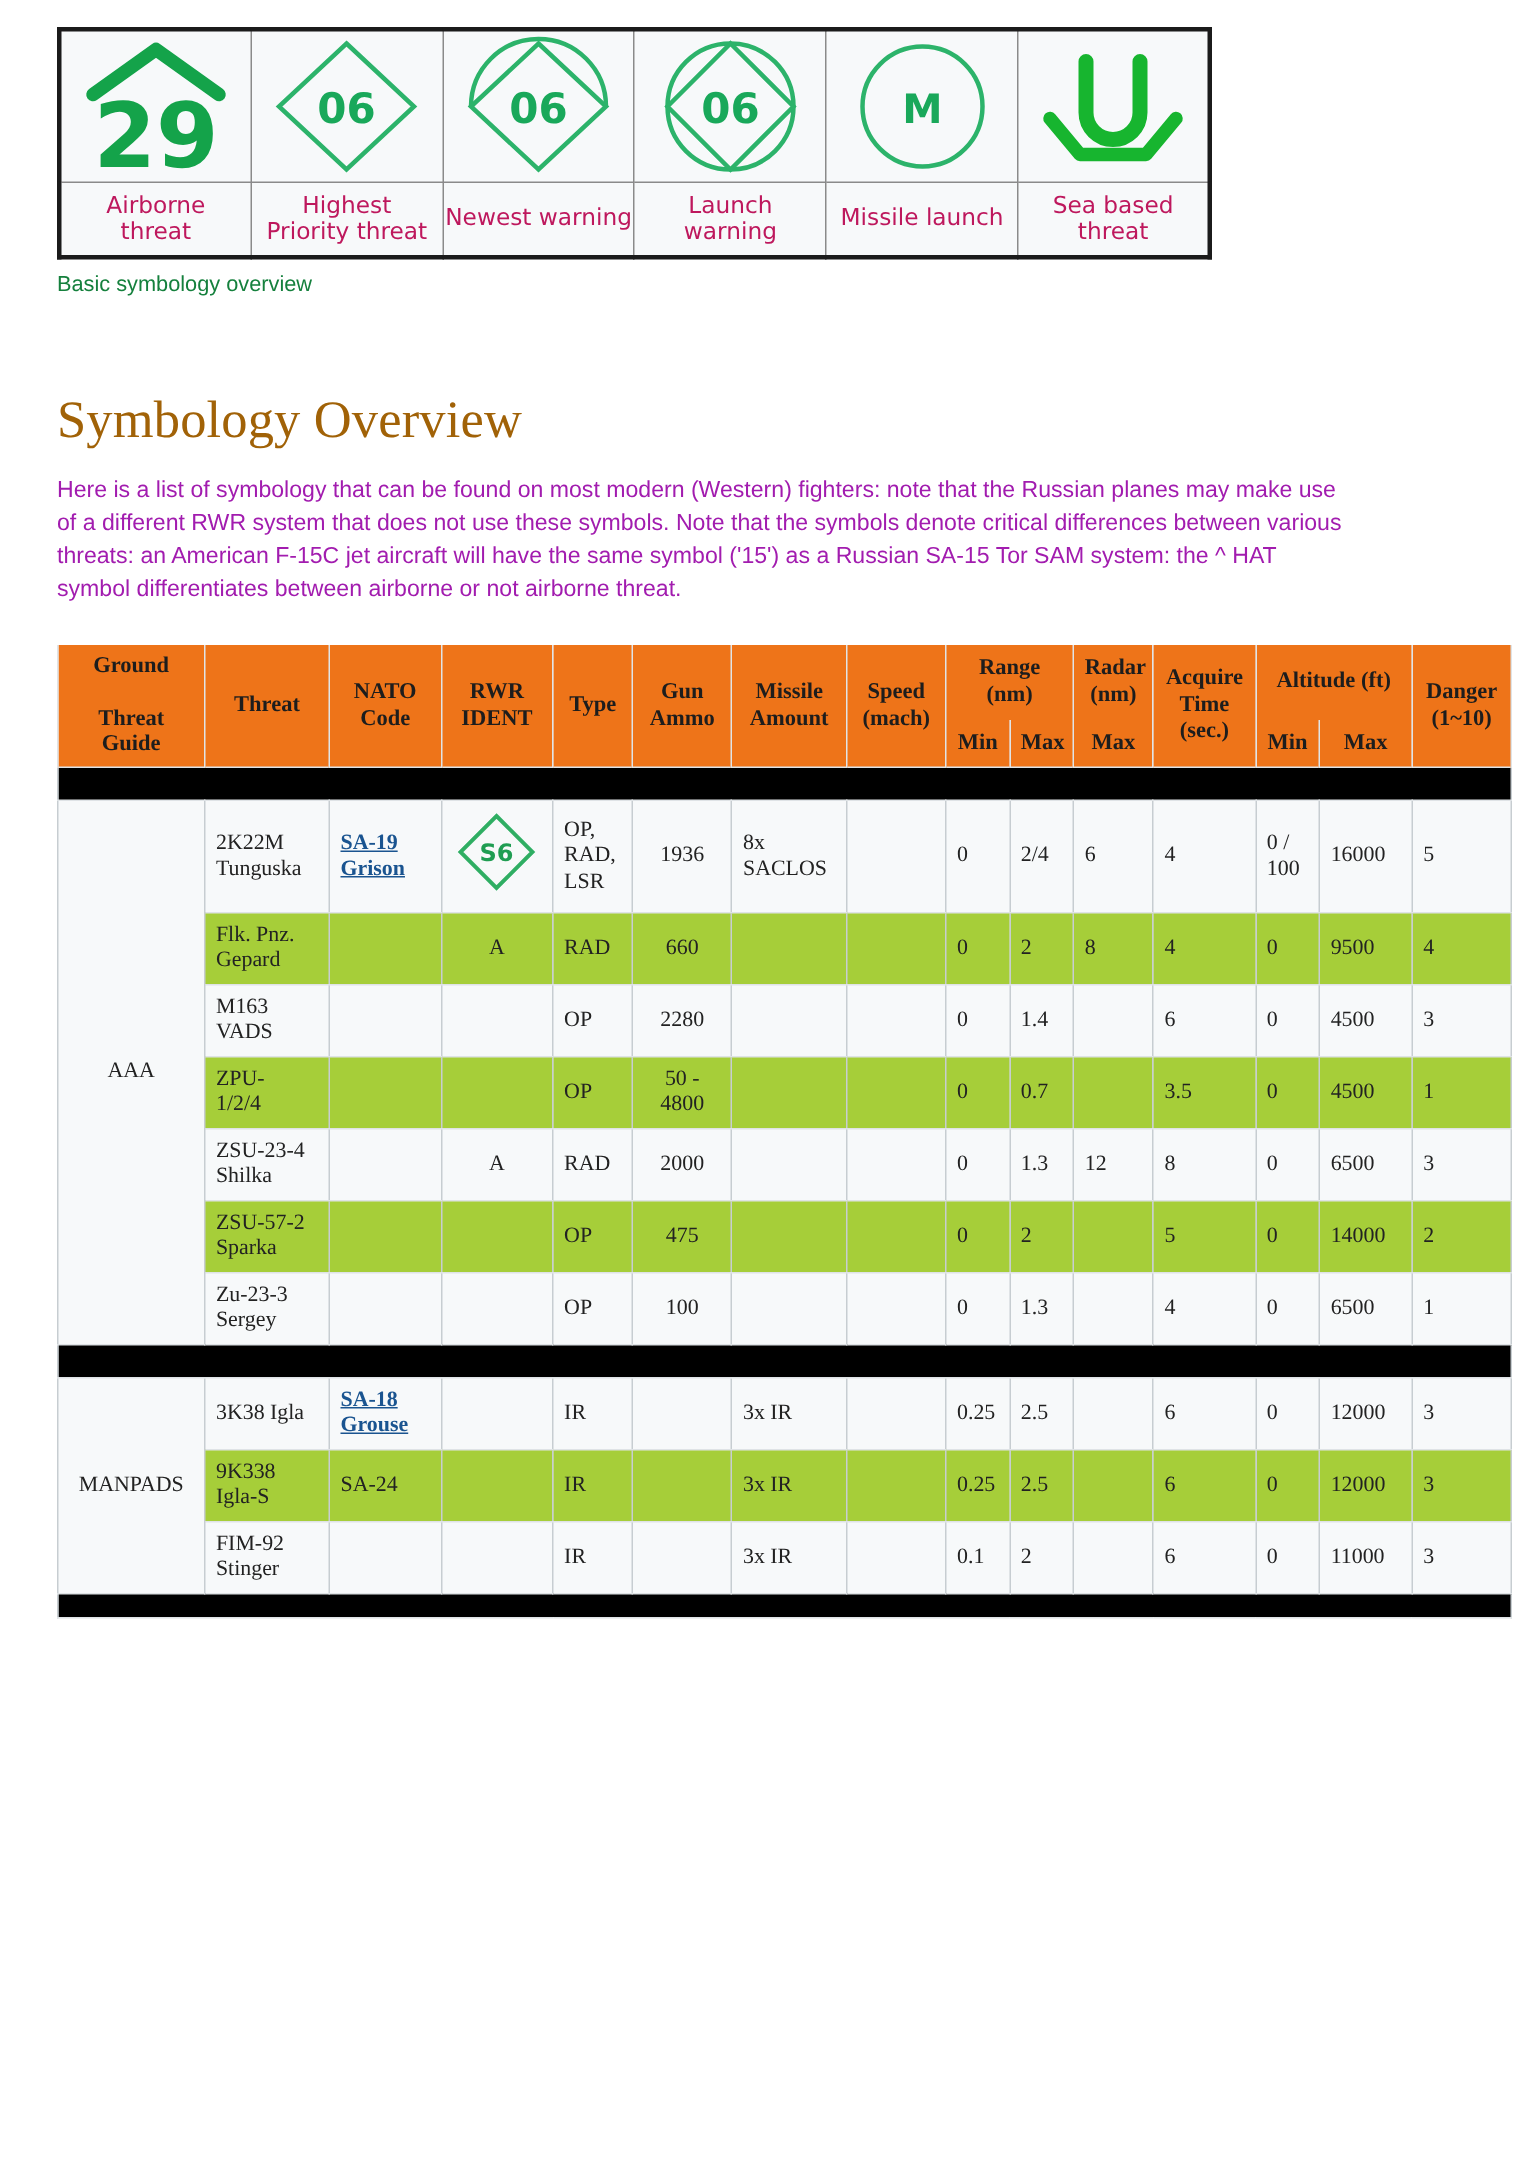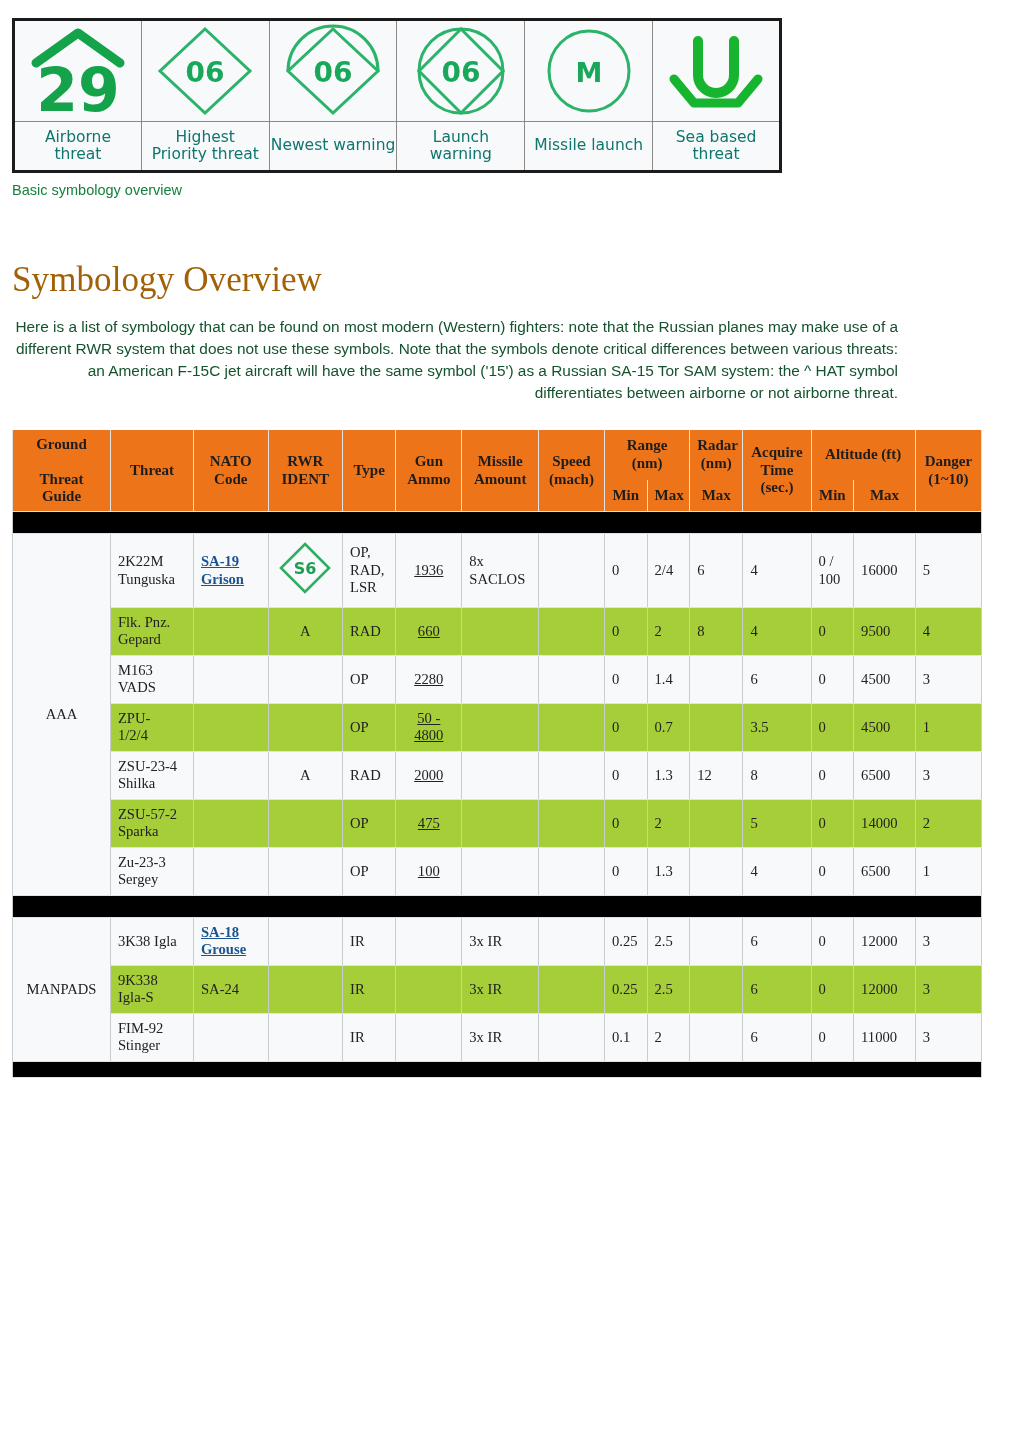--- a/index.html
+++ b/index.html
@@ -9,21 +9,21 @@
     background: #ffffff;
   }
   body {
     width: 1020px;
     min-height: 1442px;
     font-family: "Liberation Sans", sans-serif;
     color: #222222;
     -webkit-font-smoothing: antialiased;
   }
   .page {
-    padding: 18px 24px 0 12px;
+    padding: 18px 24px 0 38px;
     box-sizing: border-box;
     width: 922px;
   }
 
   
   .symbology-figure {
     margin: 0 0 8px 0;
   }
   .symbology-table {
     border-collapse: collapse;
@@ -37,21 +37,21 @@
     text-align: center;
     vertical-align: middle;
     padding: 0;
   }
   .sym-glyph-cell { height: 100px; }
   .sym-label-cell {
     height: 48px;
     font-family: "DejaVu Sans", sans-serif;
     font-size: 15.5px;
     line-height: 1.12;
-    color: #0f766e;
+    color: #be185d;
     padding: 2px 4px 4px 4px;
   }
   .glyph-wrap {
     display: flex;
     align-items: center;
     justify-content: center;
     height: 100px;
   }
   .fig-caption {
     font-size: 14.5px;
@@ -67,24 +67,23 @@
     font-size: 35px;
     line-height: 1.15;
     color: #a16207;
     margin: 62px 0 0 0;
     letter-spacing: .1px;
   }
   h1.section-title.tight { margin-top: 46px; }
   p.prose {
     font-size: 15.4px;
     line-height: 1.42;
-    color: #14532d;
+    color: #a21caf;
     margin: 16px 0 0 0;
     max-width: 960px;
-    text-align: right;
   }
 
   
   .threat-table-wrap { margin-top: 26px; }
   table.threat-table {
     border-collapse: collapse;
     table-layout: fixed;
     width: 970px;
     background: #f7f9fa;
     font-family: "Liberation Serif", serif;
@@ -120,21 +119,21 @@
     border: none;
   }
   tbody td { background: #f7f9fa; }
   tbody tr.alt td { background: #a6ce39; }
   td.group-cell {
     text-align: center;
     background: #f7f9fa !important;
     font-size: 14.6px;
   }
   td.cell-left { text-align: left; }
-  td.cell-center { text-align: center; text-decoration: underline; }
+  td.cell-center { text-align: center; }
   td.rwr-cell { text-align: center; padding: 2px; }
   a.threat-link {
     color: #1a5490;
     font-weight: bold;
     text-decoration: underline;
   }
   .rwr-diamond {
     display: inline-flex;
     align-items: center;
     justify-content: center;

